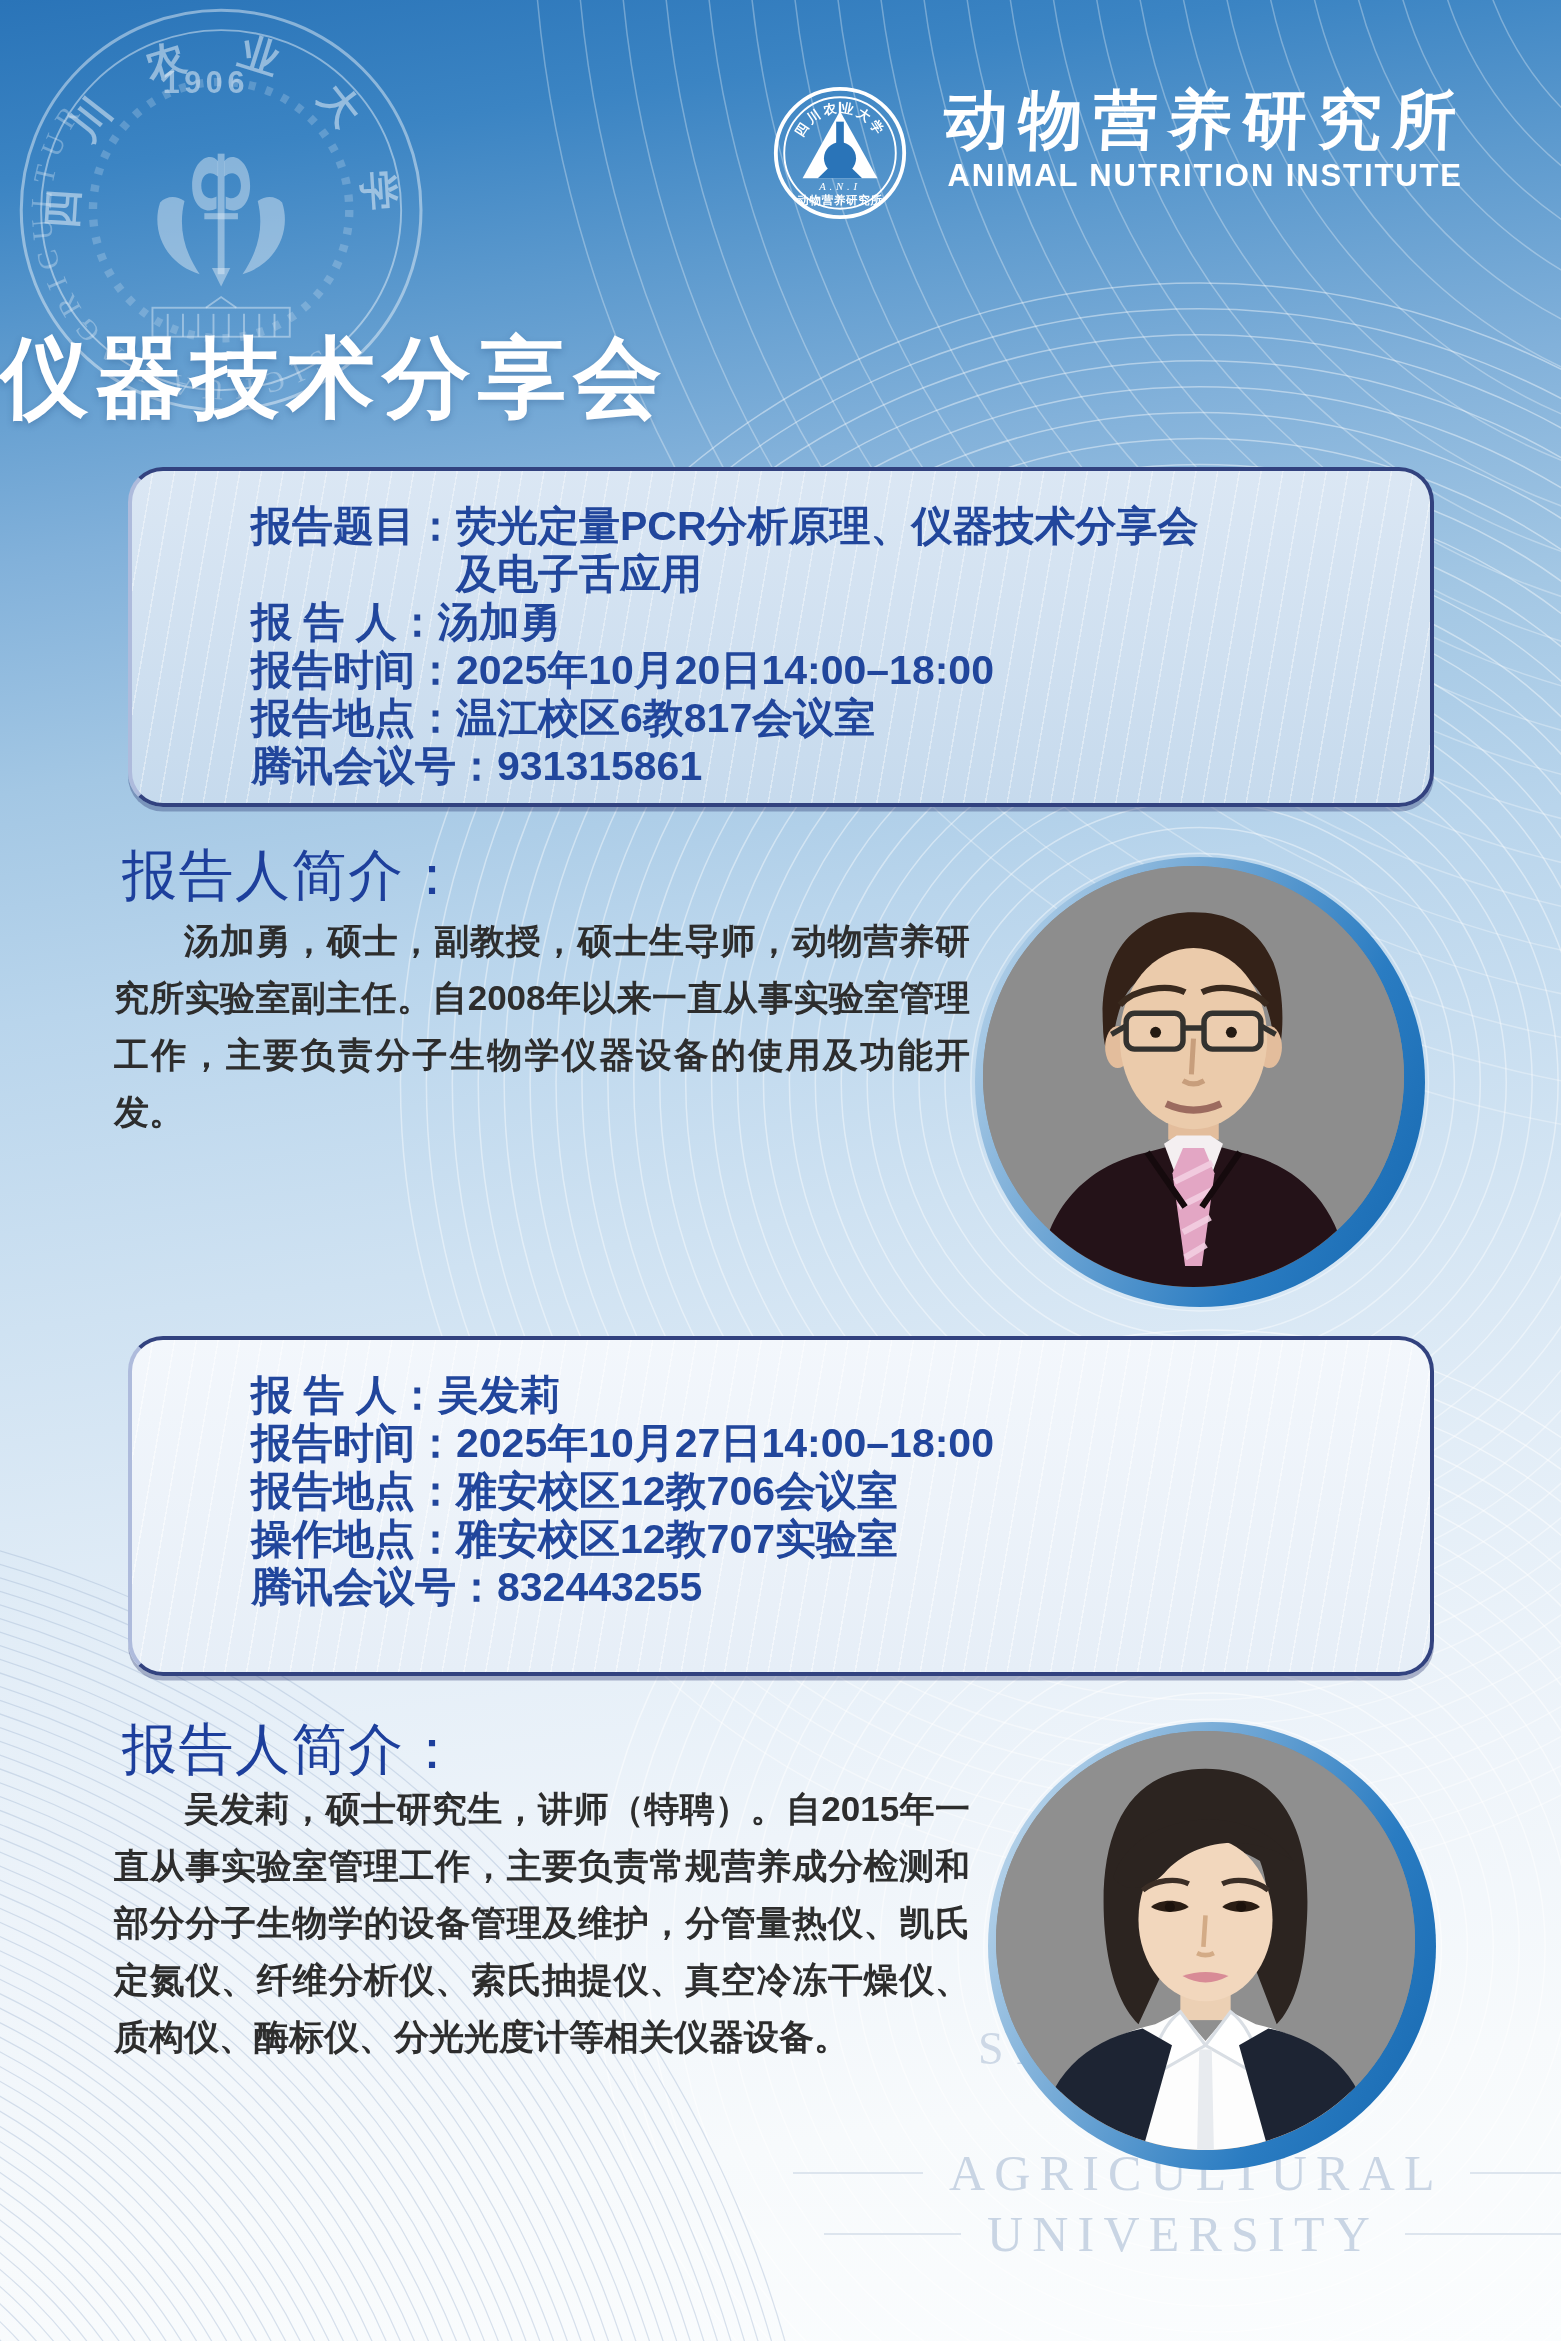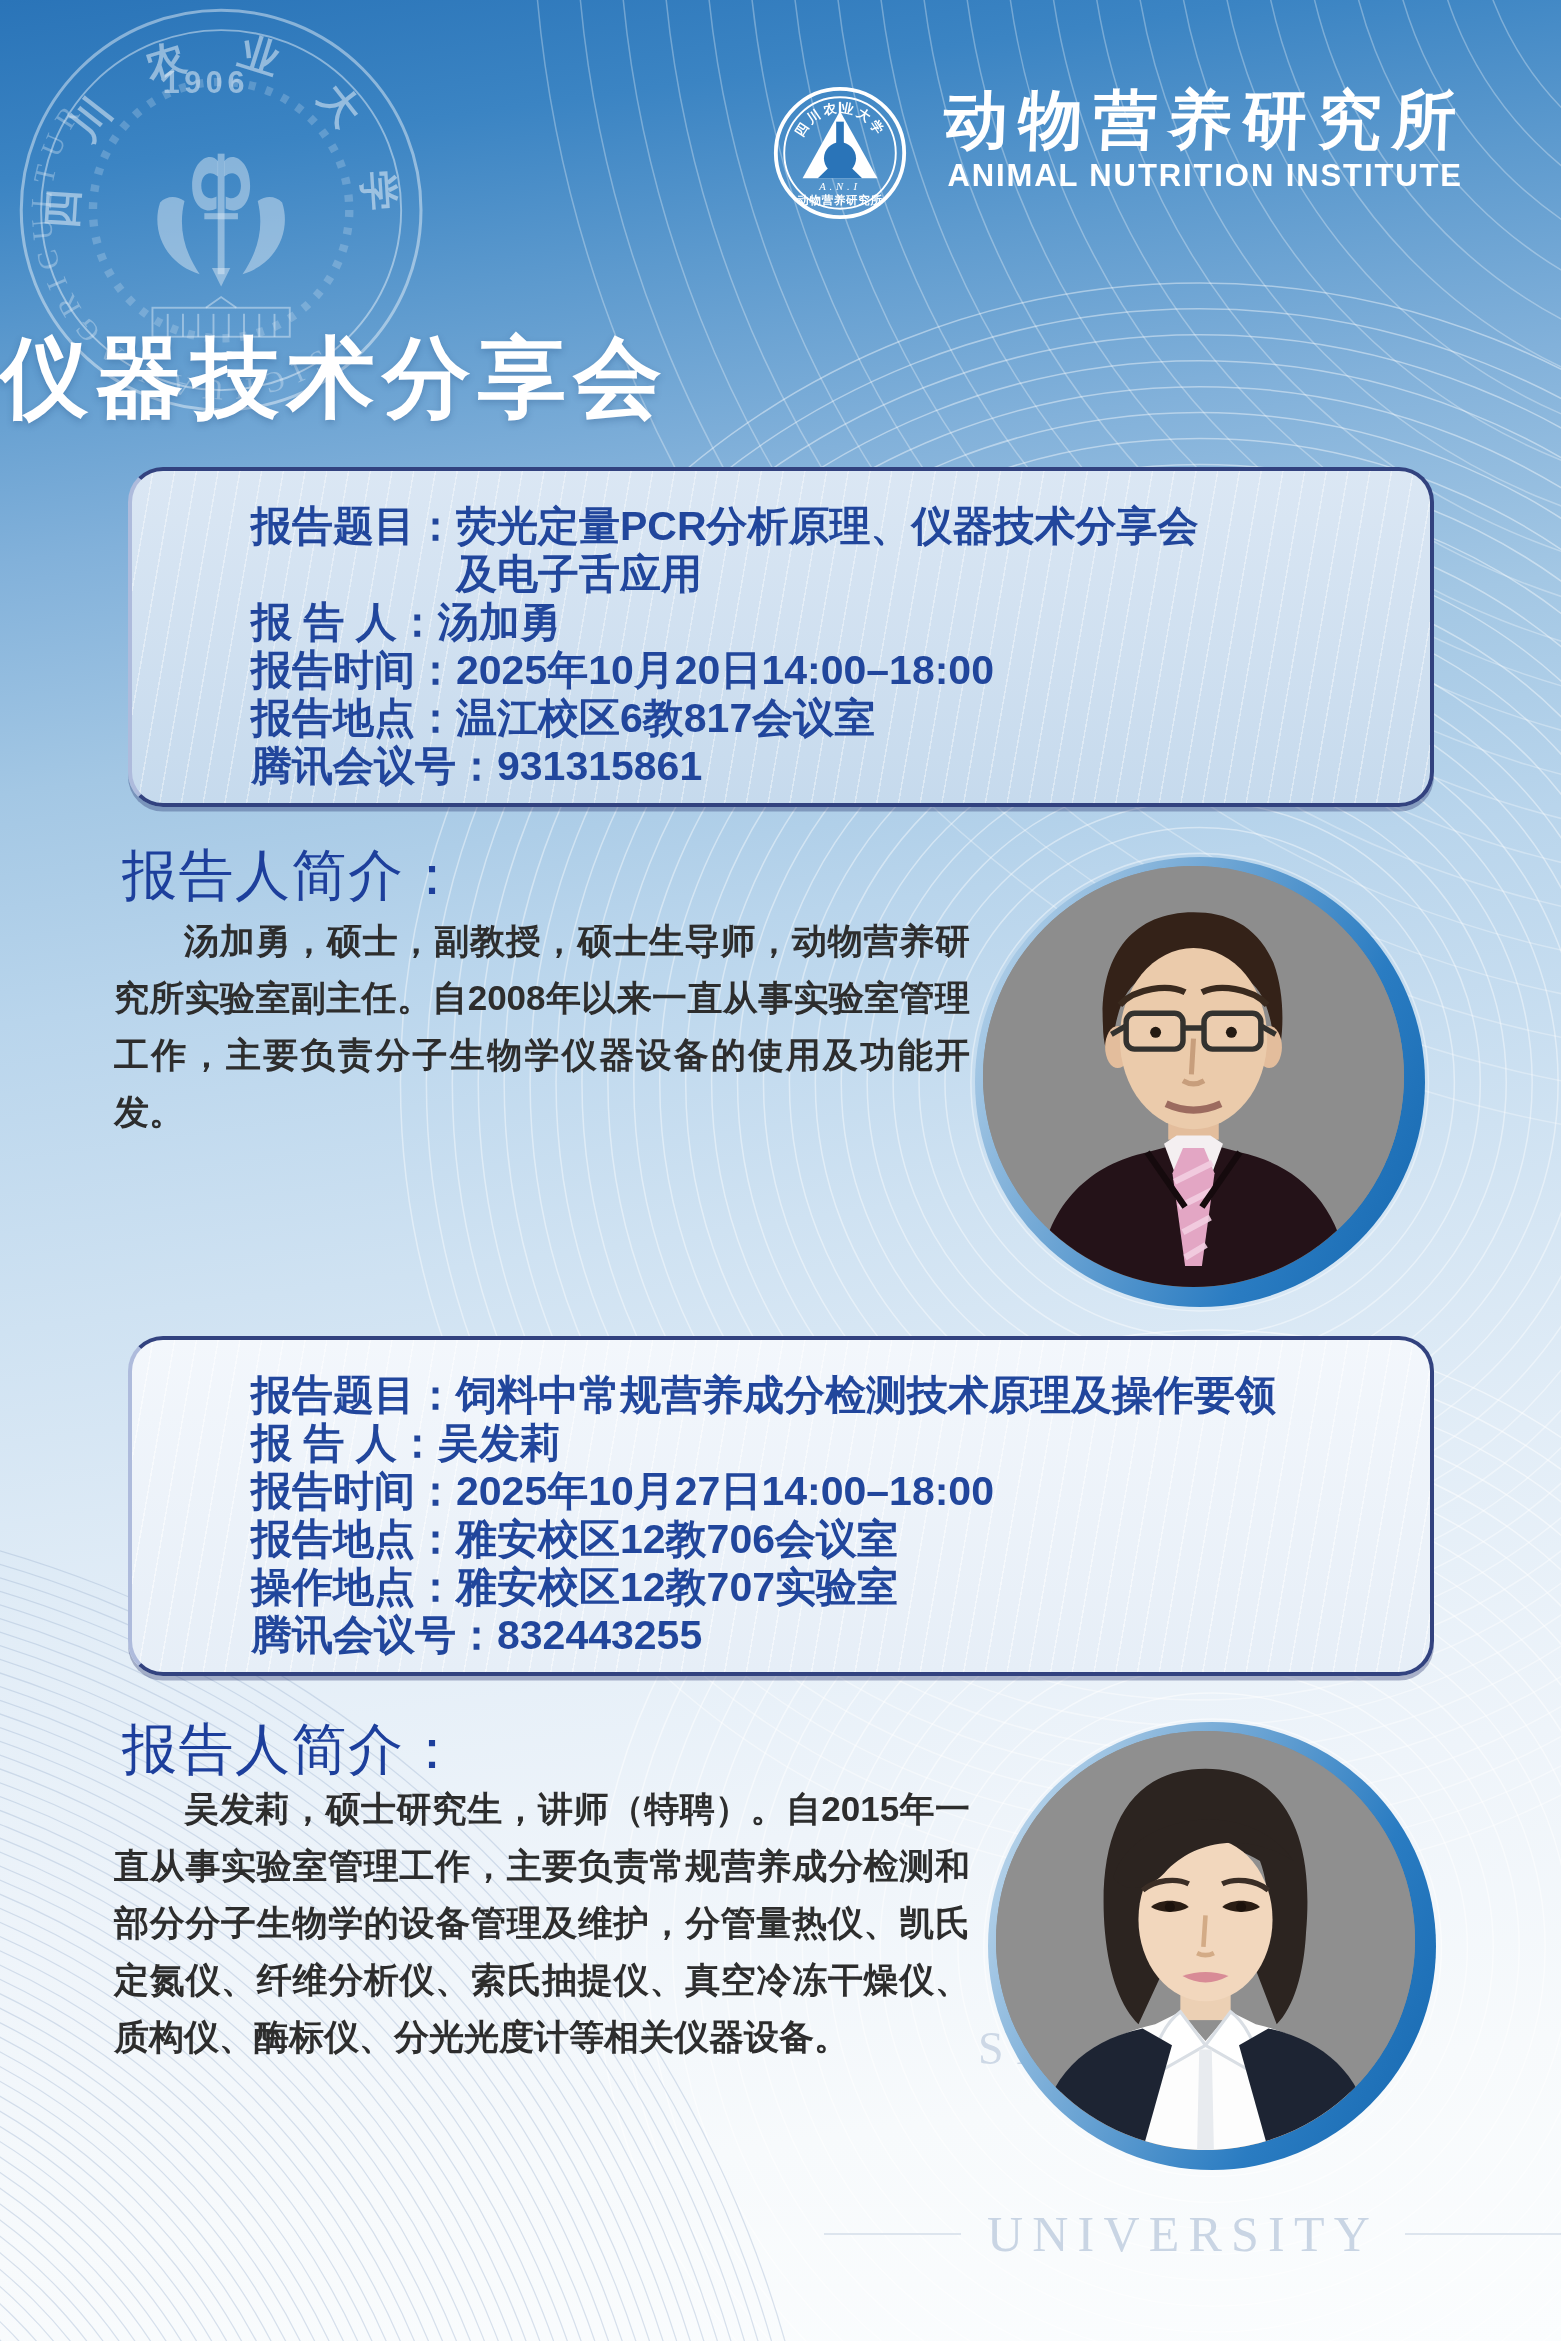--- a/index.html
+++ b/index.html
@@ -345,32 +345,36 @@
           <line x1="93" y1="162" x2="109" y2="154"></line>
           <line x1="95" y1="174" x2="108" y2="167"></line>
           <line x1="96" y1="186" x2="106" y2="180"></line>
         </g>
         <path d="M78,136 L96,162 M122,136 L104,162" stroke="#150a0d" stroke-width="3" fill="none"></path>
       </svg>
     </div>
   </div>
 
   <div class="card card2">
-    <div class="row"><span class="lbl">报告题目：</span><span class="val">饲料中常规营养成分检测技术原理及操作要领</span></div>
     <div class="row"><span class="lbl">报 告 人：</span><span class="val">吴发莉</span></div>
     <div class="row"><span class="lbl">报告时间：</span><span class="val">2025年10月27日14:00–18:00</span></div>
     <div class="row"><span class="lbl">报告地点：</span><span class="val">雅安校区12教706会议室</span></div>
     <div class="row"><span class="lbl">操作地点：</span><span class="val">雅安校区12教707实验室</span></div>
     <div class="row"><span class="lbl">腾讯会议号：</span><span class="val">832443255</span></div>
   </div>
 
   <div class="bio-heading bio-h2">报告人简介：</div>
   <div class="bio-text bio-t2">吴发莉，硕士研究生，讲师（特聘）。自2015年一直从事实验室管理工作，主要负责常规营养成分检测和部分分子生物学的设备管理及维护，分管量热仪、凯氏定氮仪、纤维分析仪、索氏抽提仪、真空冷冻干燥仪、质构仪、酶标仪、分光光度计等相关仪器设备。</div>
 
   <div class="wm wm-sichuan">SICHUAN</div>
+  <div class="wm wm-row wm-agric">
+    <span class="wm-line" style="width:130px"></span>
+    <span class="wm-word">AGRICULTURAL</span>
+    <span class="wm-line grow"></span>
+  </div>
   <div class="wm wm-row wm-univ">
     <span class="wm-line" style="width:137px"></span>
     <span class="wm-word">UNIVERSITY</span>
     <span class="wm-line grow"></span>
   </div>
 
   <div class="photo photo2">
     <div class="inner">
       <svg width="419" height="419" viewBox="0 0 200 200">
         <rect width="200" height="200" fill="#8f8f8f"></rect>

